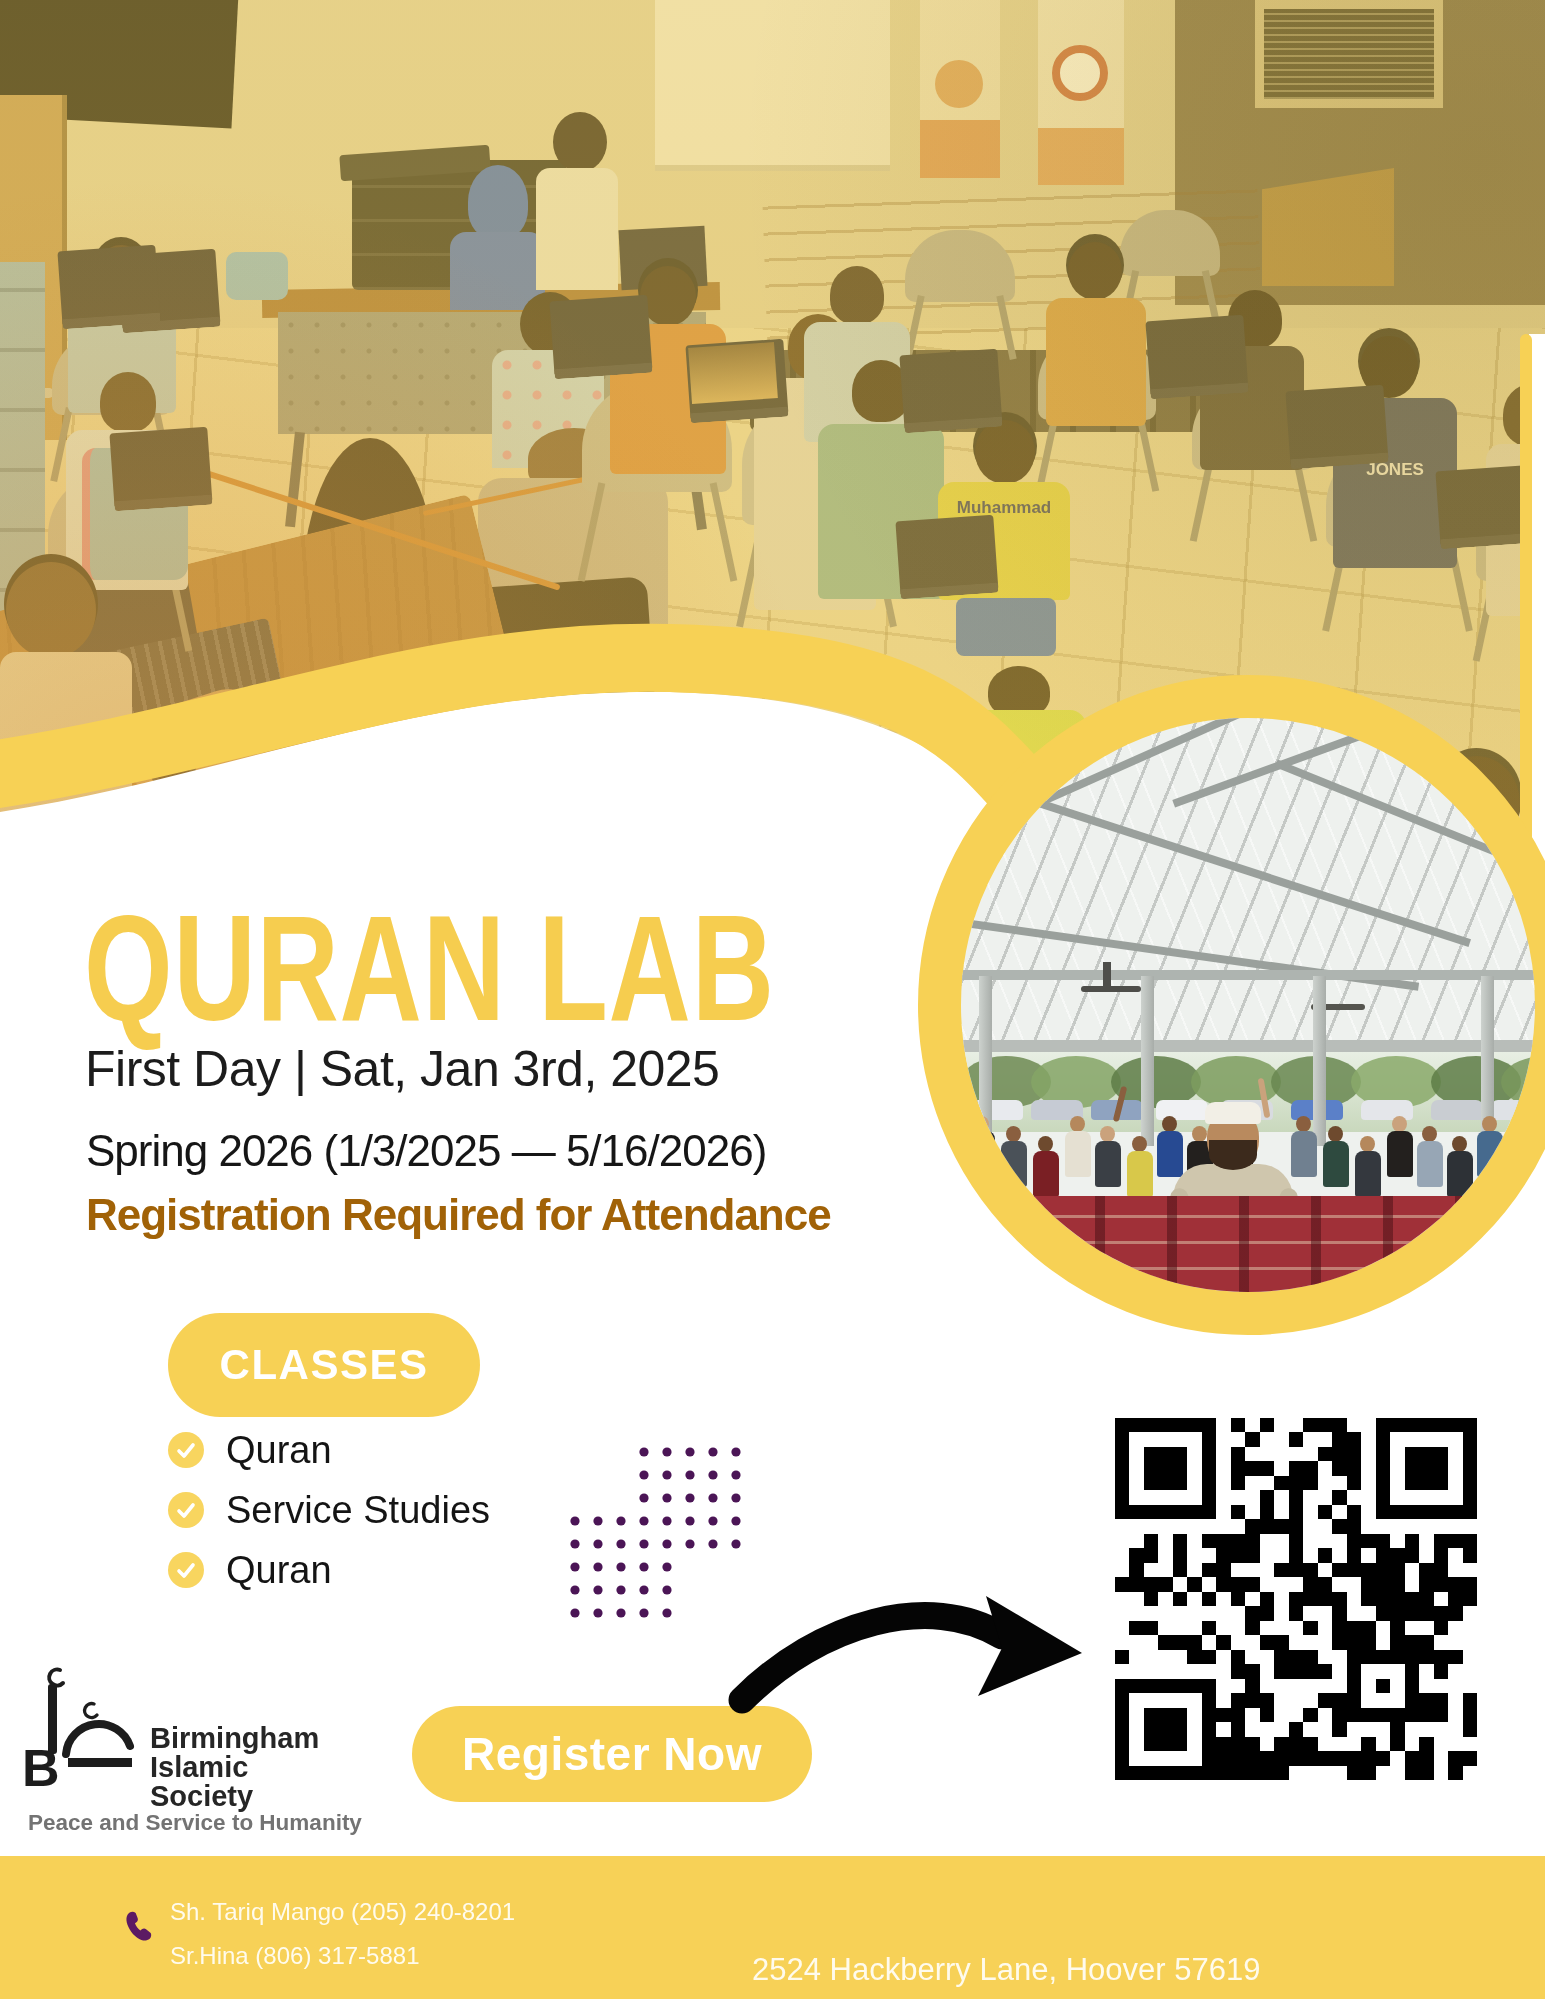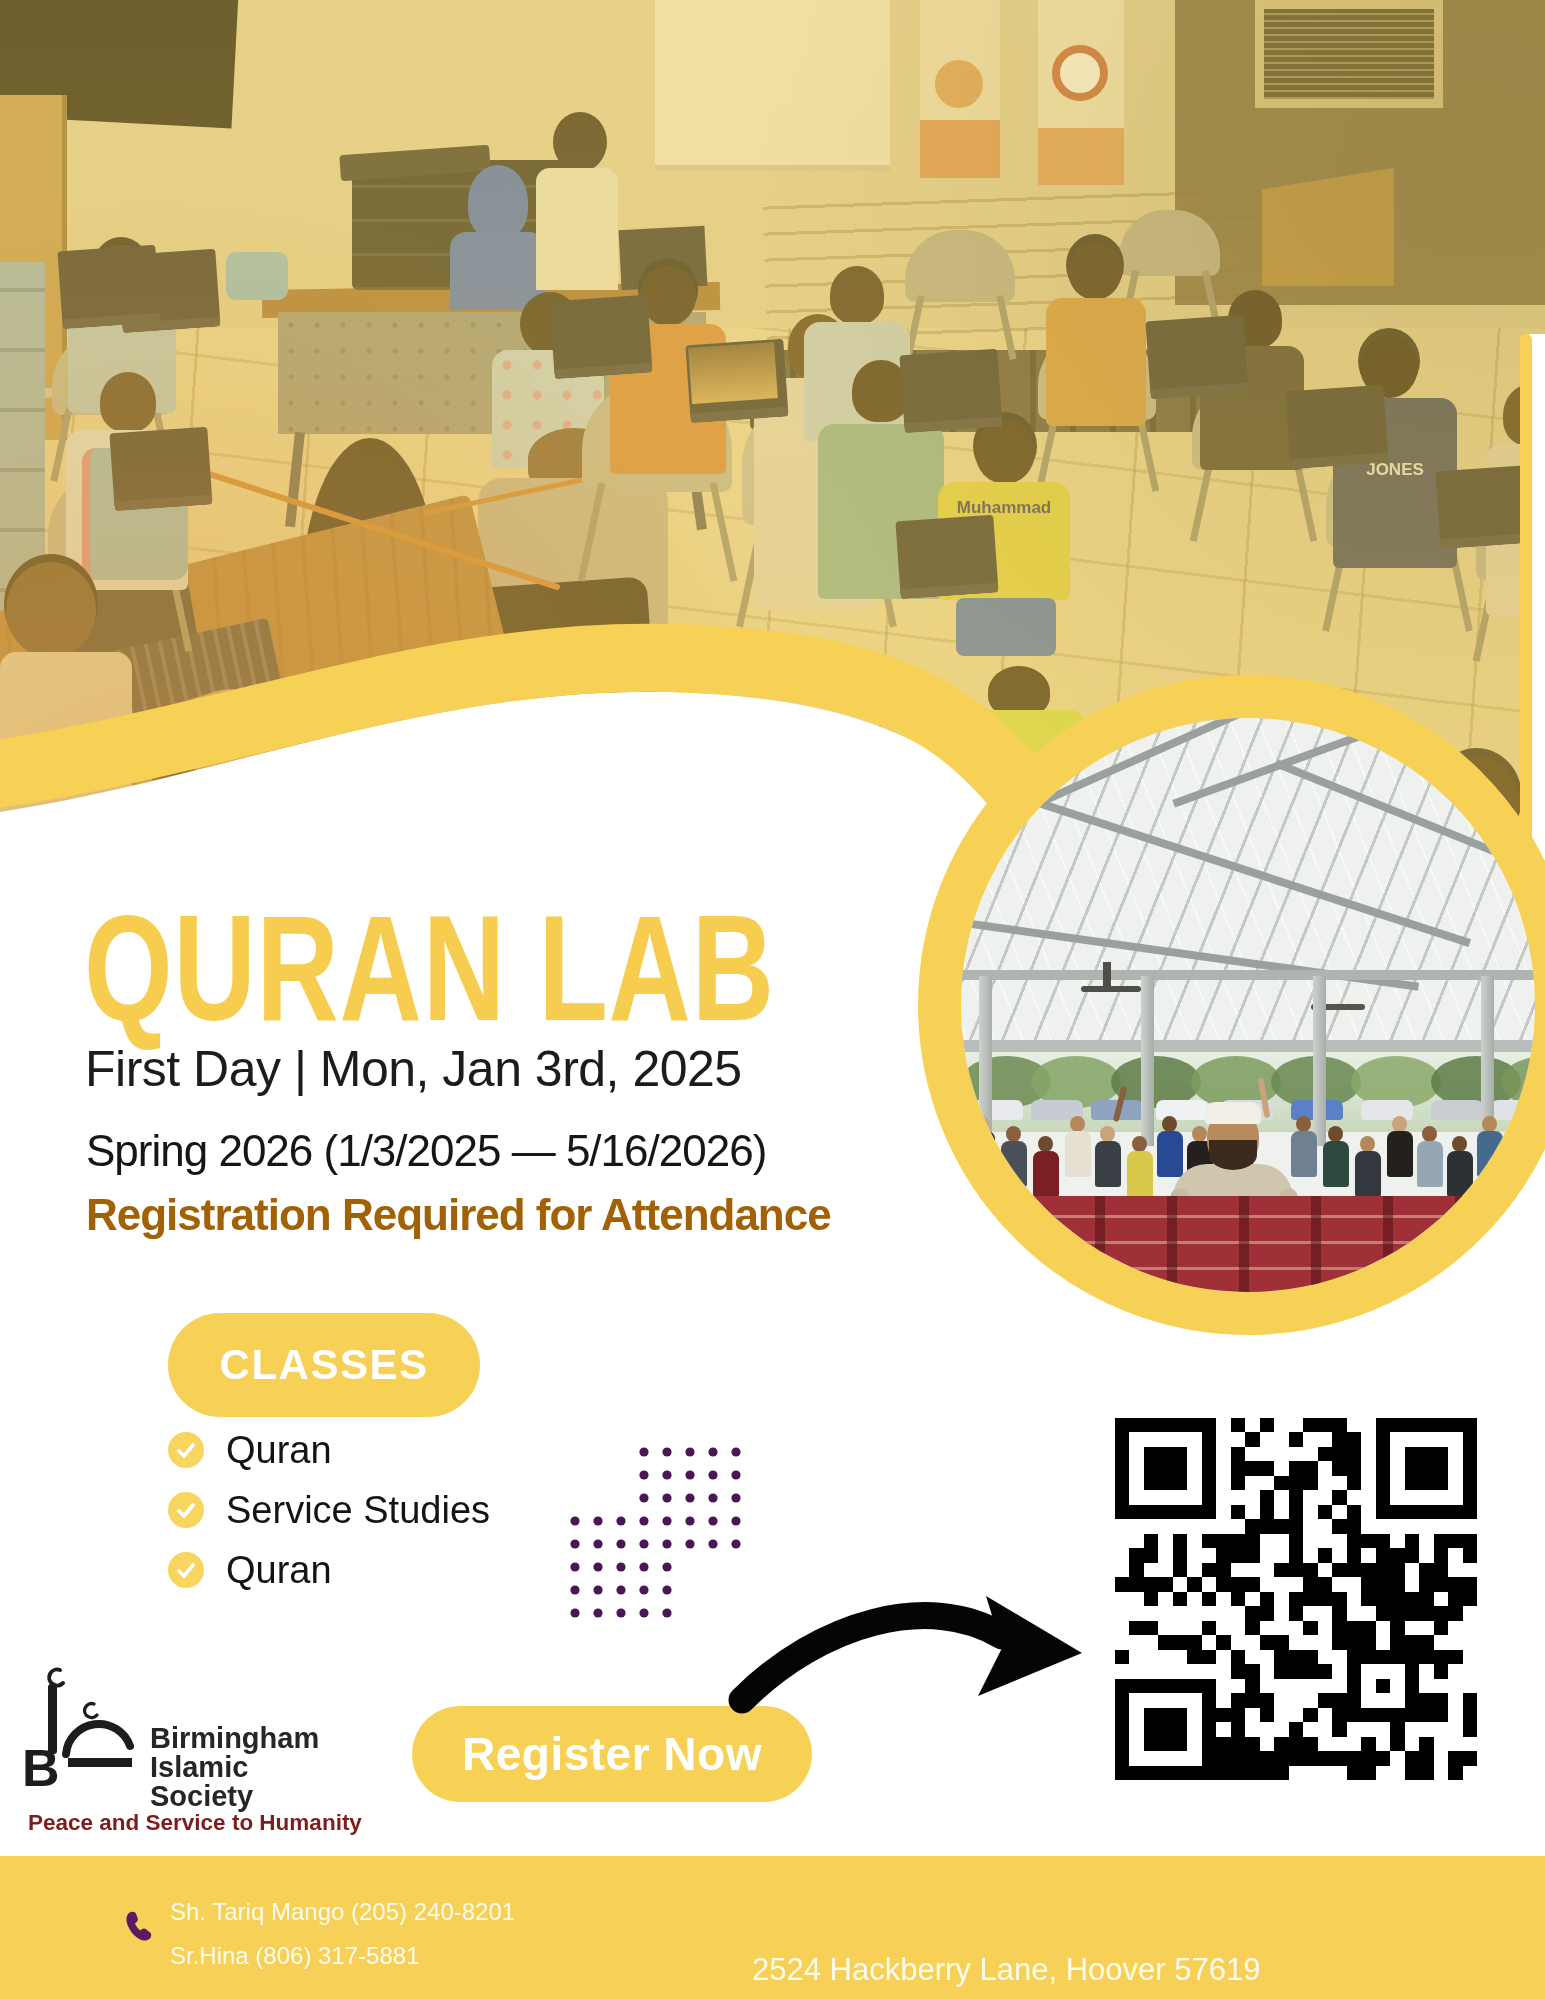--- a/index.html
+++ b/index.html
@@ -44,21 +44,21 @@
     background:#F7D155;display:flex;align-items:center;justify-content:center;z-index:10;
   }
   #classes-pill span{font-size:42px;font-weight:bold;color:#fff;letter-spacing:1.5px;text-align:center;}
   .check-row{position:absolute;left:168px;height:44px;display:flex;align-items:center;gap:22px;z-index:10;}
   .check-circle{width:36px;height:36px;border-radius:50%;background:#F8D55F;display:flex;align-items:center;justify-content:center;flex:0 0 auto;}
   .check-row .lbl{font-size:38px;color:#141414;}
   #dots{position:absolute;left:0;top:0;z-index:10;pointer-events:none;}
   
   #logo{position:absolute;left:22px;top:1662px;width:320px;height:180px;z-index:10;}
   #logo .org{position:absolute;left:128px;top:62px;font-size:29px;font-weight:bold;color:#262626;line-height:29px;}
-  #logo .tag{position:absolute;left:6px;top:148px;font-size:22.5px;font-weight:bold;color:#7f1d1d;white-space:nowrap;}
+  #logo .tag{position:absolute;left:6px;top:148px;font-size:22.5px;font-weight:bold;color:#737373;white-space:nowrap;}
   
   #register{
     position:absolute;left:412px;top:1706px;width:400px;height:96px;border-radius:48px;border:none;
     background:#F7D155;display:flex;align-items:center;justify-content:center;z-index:10;cursor:pointer;
   }
   #register span{font-size:46px;font-weight:bold;color:#fff;letter-spacing:.5px;}
   #arrow{position:absolute;left:0;top:0;z-index:10;pointer-events:none;}
   
   #qr{position:absolute;left:1115px;top:1418px;width:362px;height:362px;z-index:10;background:#fff;}
   
@@ -292,21 +292,21 @@
         <div style="position: absolute; left: 206px; top: 470px; width: 18px; height: 80px; background: rgb(196, 187, 162); border-radius: 9px; transform: rotate(6deg);"></div>
         <div style="position: absolute; left: 322px; top: 470px; width: 18px; height: 80px; background: rgb(196, 187, 162); border-radius: 9px; transform: rotate(-6deg);"></div>
         <div style="position: absolute; left: 246px; top: 392px; width: 52px; height: 58px; border-radius: 46%; background: rgb(185, 138, 94);"></div>
         <div style="position: absolute; left: 248px; top: 422px; width: 48px; height: 30px; border-radius: 0px 0px 50% 50%; background: rgb(60, 42, 28);"></div>
         <div style="position: absolute; left: 244px; top: 384px; width: 56px; height: 22px; border-radius: 10px 10px 4px 4px; background: rgb(242, 239, 230);"></div>
         <div style="position: absolute; left: -10px; top: 478px; width: 600px; height: 100px; background: repeating-linear-gradient(90deg, rgba(70, 15, 20, 0.5) 0px, rgba(70, 15, 20, 0.5) 10px, transparent 10px, transparent 72px), repeating-linear-gradient(0deg, rgba(235, 222, 190, 0.45) 0px, rgba(235, 222, 190, 0.45) 3px, transparent 3px, transparent 26px) rgb(160, 48, 56);"></div>
       </div>
   </div>
 
   <div id="title" class="content">QURAN LAB</div>
-  <div id="firstday" class="content">First Day | Mon, Jan 3rd, 2025</div>
+  <div id="firstday" class="content">First Day | Sat, Jan 3rd, 2025</div>
   <div id="season" class="content">Spring 2026 (1/3/2025 — 5/16/2026)</div>
   <div id="regnote" class="content">Registration Required for Attendance</div>
 
   <div id="classes-pill">
     <span>CLASSES</span>
   </div>
   <div class="check-row" style="top:1428px">
     <span class="check-circle">
       <svg width="22" height="22" viewBox="0 0 22 22">
           <polyline points="4,12 9,17 18,6" fill="none" stroke="#fff" stroke-width="3.6" stroke-linecap="round" stroke-linejoin="round"></polyline>

